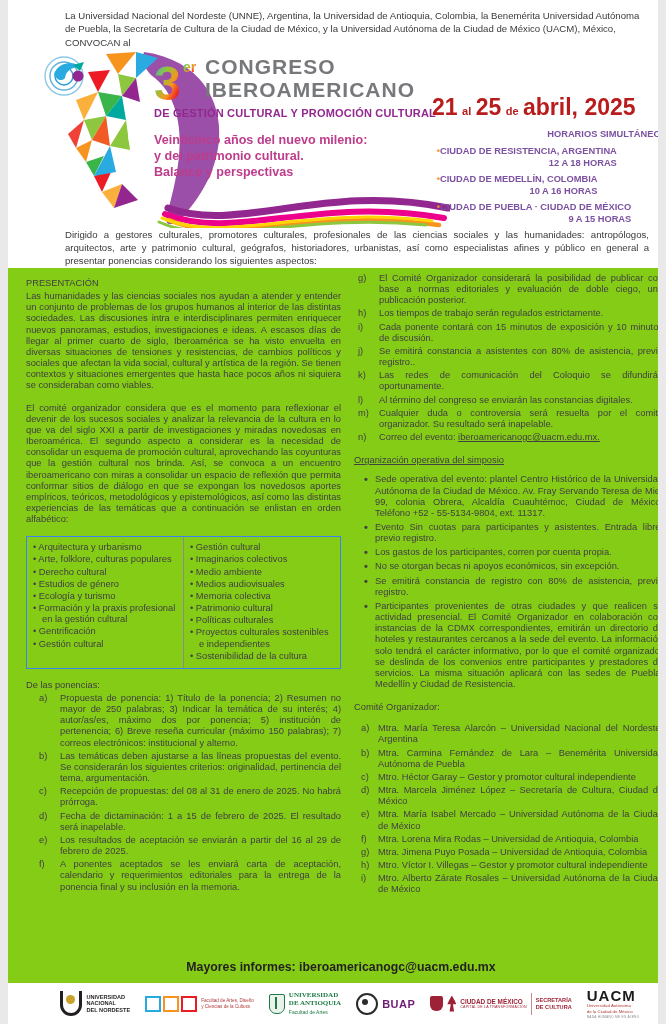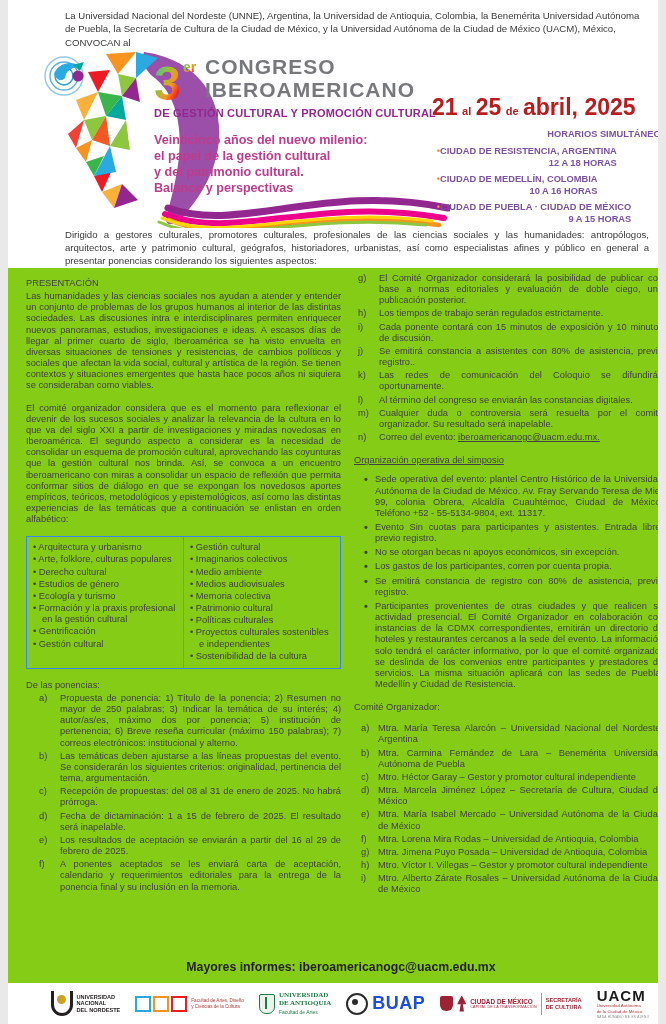--- a/index.html
+++ b/index.html
@@ -83,21 +83,21 @@
   .sq{width:12px;height:12px;border:2px solid;background:#fff;display:inline-block;}
   .sq.b{border-color:#27aae1;} .sq.o{border-color:#f7941e;} .sq.r{border-color:#ed1c24;}
   .fad-text span{display:block;font-size:4.6px;color:#b03a3a;line-height:1.2;}
   .udea-shield{width:14px;height:18px;border:1.5px solid #1e7a45;border-radius:2px 2px 7px 7px;
                background:#e9f3ec;display:inline-block;position:relative;}
   .udea-shield::after{content:"";position:absolute;left:5px;top:2px;width:2px;height:12px;background:#1e7a45;}
   .udea-t1{font-size:7px;font-weight:bold;color:#1e7a45;line-height:1.1;font-family:"Liberation Serif",serif;}
   .udea-sub{font-size:5px;color:#1e7a45;margin-top:1px;}
   .buap-crest{width:18px;height:18px;border-radius:50%;border:2px solid #2b2b2b;position:relative;display:inline-block;}
   .buap-crest::after{content:"";position:absolute;left:4px;top:4px;width:6px;height:6px;border-radius:50%;background:#2b2b2b;}
-  .buap-label{font-size:18px;font-weight:bold;color:#1d4ed8;letter-spacing:.5px;}
+  .buap-label{font-size:11px;font-weight:bold;color:#701a75;letter-spacing:.5px;}
   .cdmx-shield{width:13px;height:15px;background:#9d2235;border-radius:2px 2px 6px 6px;display:inline-block;}
   .cdmx-angel{width:9px;height:16px;background:#9d2235;display:inline-block;
               clip-path:polygon(50% 0,80% 30%,100% 55%,62% 55%,75% 100%,25% 100%,38% 55%,0 55%,20% 30%);}
   .cdmx-title{font-size:6.4px;font-weight:bold;color:#9d2235;line-height:1.2;}
   .cdmx-sub{font-size:3.6px;color:#9d2235;letter-spacing:.2px;}
   .v-div{width:1px;height:22px;background:#c58a96;}
   .sec-text span{display:block;font-size:5.6px;font-weight:bold;color:#9d2235;line-height:1.25;}
   .uacm-title{font-size:15px;font-weight:bold;color:#1a1a1a;letter-spacing:1px;line-height:1;}
   .uacm-sub{font-size:4.4px;color:#b03a3a;line-height:1.25;}
   .uacm-motto{font-size:3.2px;color:#8a8a8a;letter-spacing:.3px;margin-top:1px;}
@@ -169,21 +169,20 @@
       </svg>
       <div class="title-lines">
         <div>CONGRESO</div>
         <div>IBEROAMERICANO</div>
       </div>
     </div>
     <div class="tagline">DE GESTIÓN CULTURAL Y PROMOCIÓN CULTURAL</div>
     <div class="subtitle">
 
     <div>Veinticinco años del nuevo milenio:</div>
-        <div>el papel de la gestión cultural</div>
         <div>y del patrimonio cultural.</div>
         <div>Balance y perspectivas</div>
       </div>
   </div>
 
   <div class="dates">
     <span class="big">21</span>
     <span class="small">al</span>
     <span class="big">25</span>
     <span class="small">de</span>
@@ -332,22 +331,22 @@
             <span class="letter">n)</span>
             <span class="ltext"><span>Correo del evento: </span><span class="email-link">iberoamericanogc@uacm.edu.mx.</span></span>
           </div>
         </div>
 
       <div class="org-head">Organización operativa del simposio</div>
       <ul class="bullets">
 
       <li>Sede operativa del evento: plantel Centro Histórico de la Universidad Autónoma de la Ciudad de México. Av. Fray Servando Teresa de Mier 99, colonia Obrera, Alcaldía Cuauhtémoc, Ciudad de México. Teléfono +52 - 55-5134-9804, ext. 11317.</li>
           <li>Evento Sin cuotas para participantes y asistentes. Entrada libre, previo registro.</li>
+          <li>Los gastos de los participantes, corren por cuenta propia.</li>
           <li>No se otorgan becas ni apoyos económicos, sin excepción.</li>
-          <li>Los gastos de los participantes, corren por cuenta propia.</li>
           <li>Se emitirá constancia de registro con 80% de asistencia, previo registro.</li>
           <li>Participantes provenientes de otras ciudades y que realicen su actividad presencial. El Comité Organizador en colaboración con instancias de la CDMX correspondientes, emitirán un directorio de hoteles y restaurantes cercanos a la sede del evento. La información solo tendrá el carácter informativo, por lo que el comité organizador se deslinda de los convenios entre participantes y prestadores de servicios. La misma situación aplicará con las sedes de Puebla, Medellín y Ciudad de Resistencia.</li>
         </ul>
 
       <div class="comite-head">Comité Organizador:</div>
       <div class="comite-list">
 
           <div class="li-row">
             <span class="letter">a)</span>
             <span class="ltext">Mtra. María Teresa Alarcón – Universidad Nacional del Nordeste, Argentina</span>

